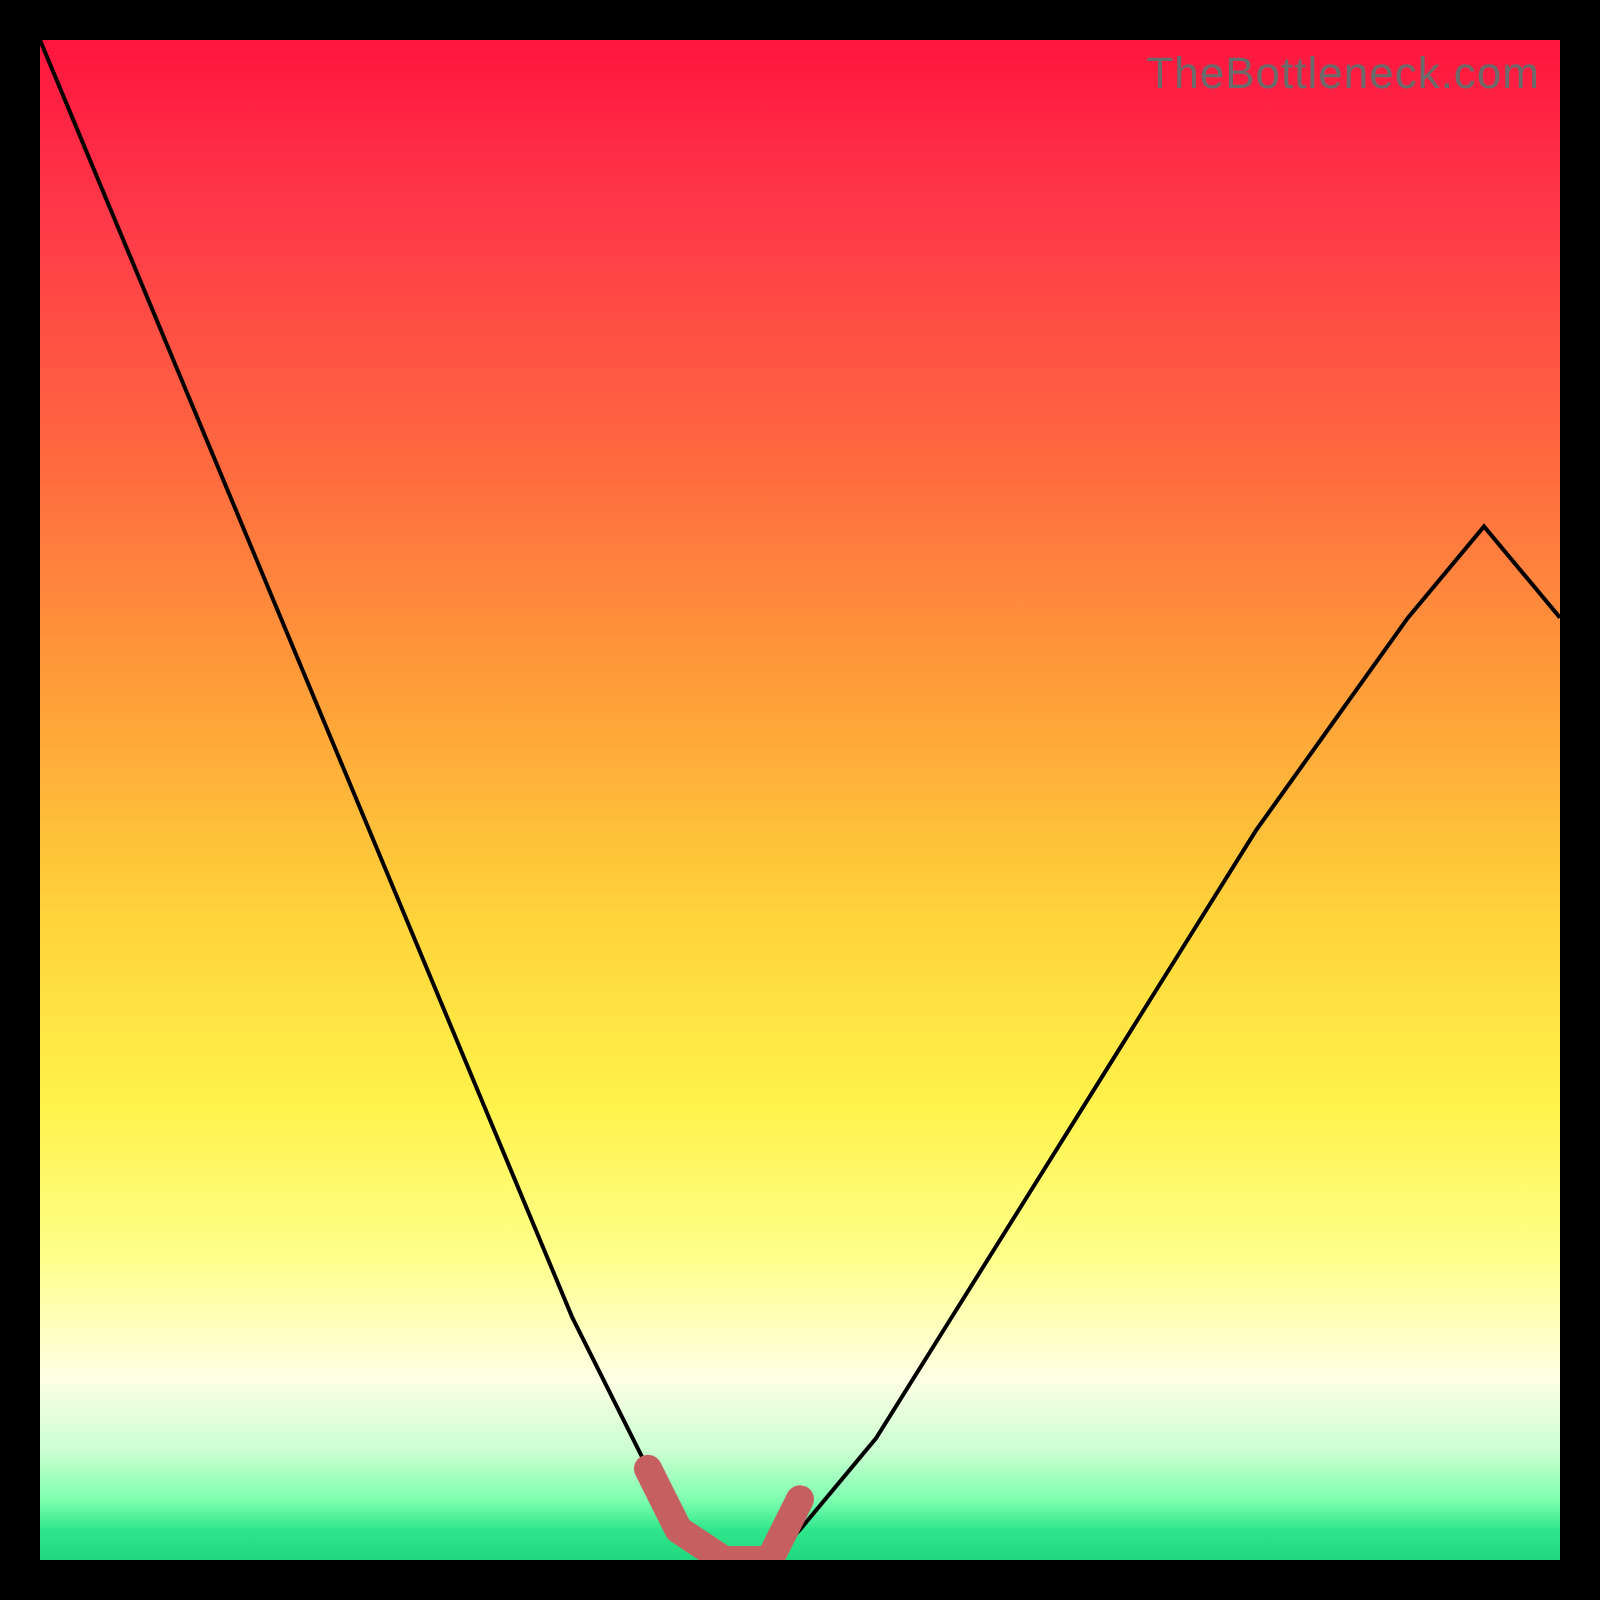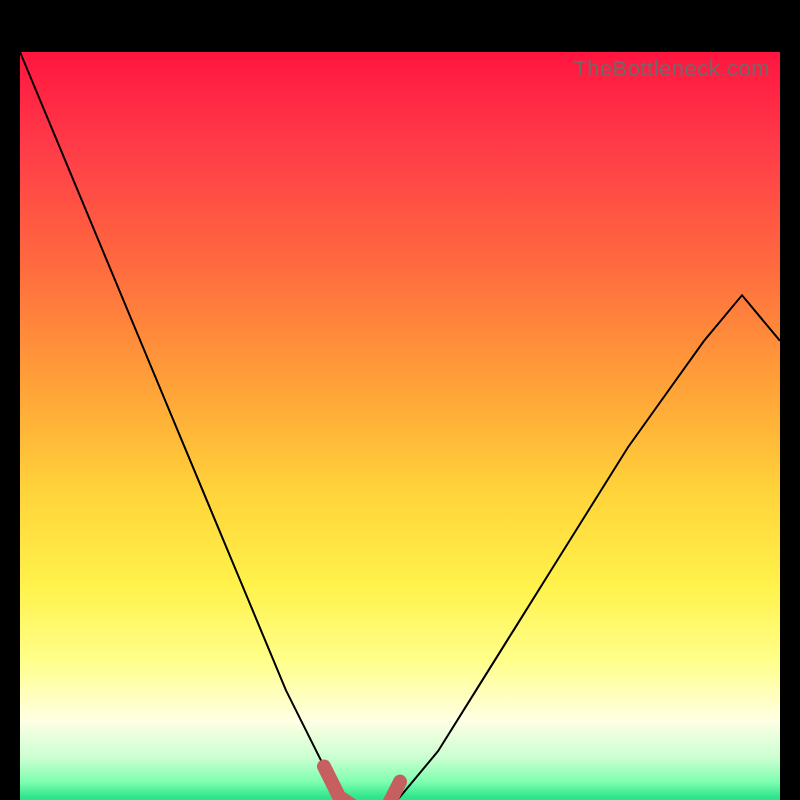--- a/index.html
+++ b/index.html
@@ -9,21 +9,20 @@
     height: 800px;
     background: #000;
     font-family: Arial, Helvetica, sans-serif;
     overflow: hidden;
   }
   .frame {
     position: relative;
     width: 800px;
     height: 564px;
     background: #000;
-    margin-top: 32px;
   }
   .plot {
     position: absolute;
     left: 20px;
     top: 20px;
     width: 760px;
     height: 760px;
     
     background: linear-gradient(
       to bottom,

